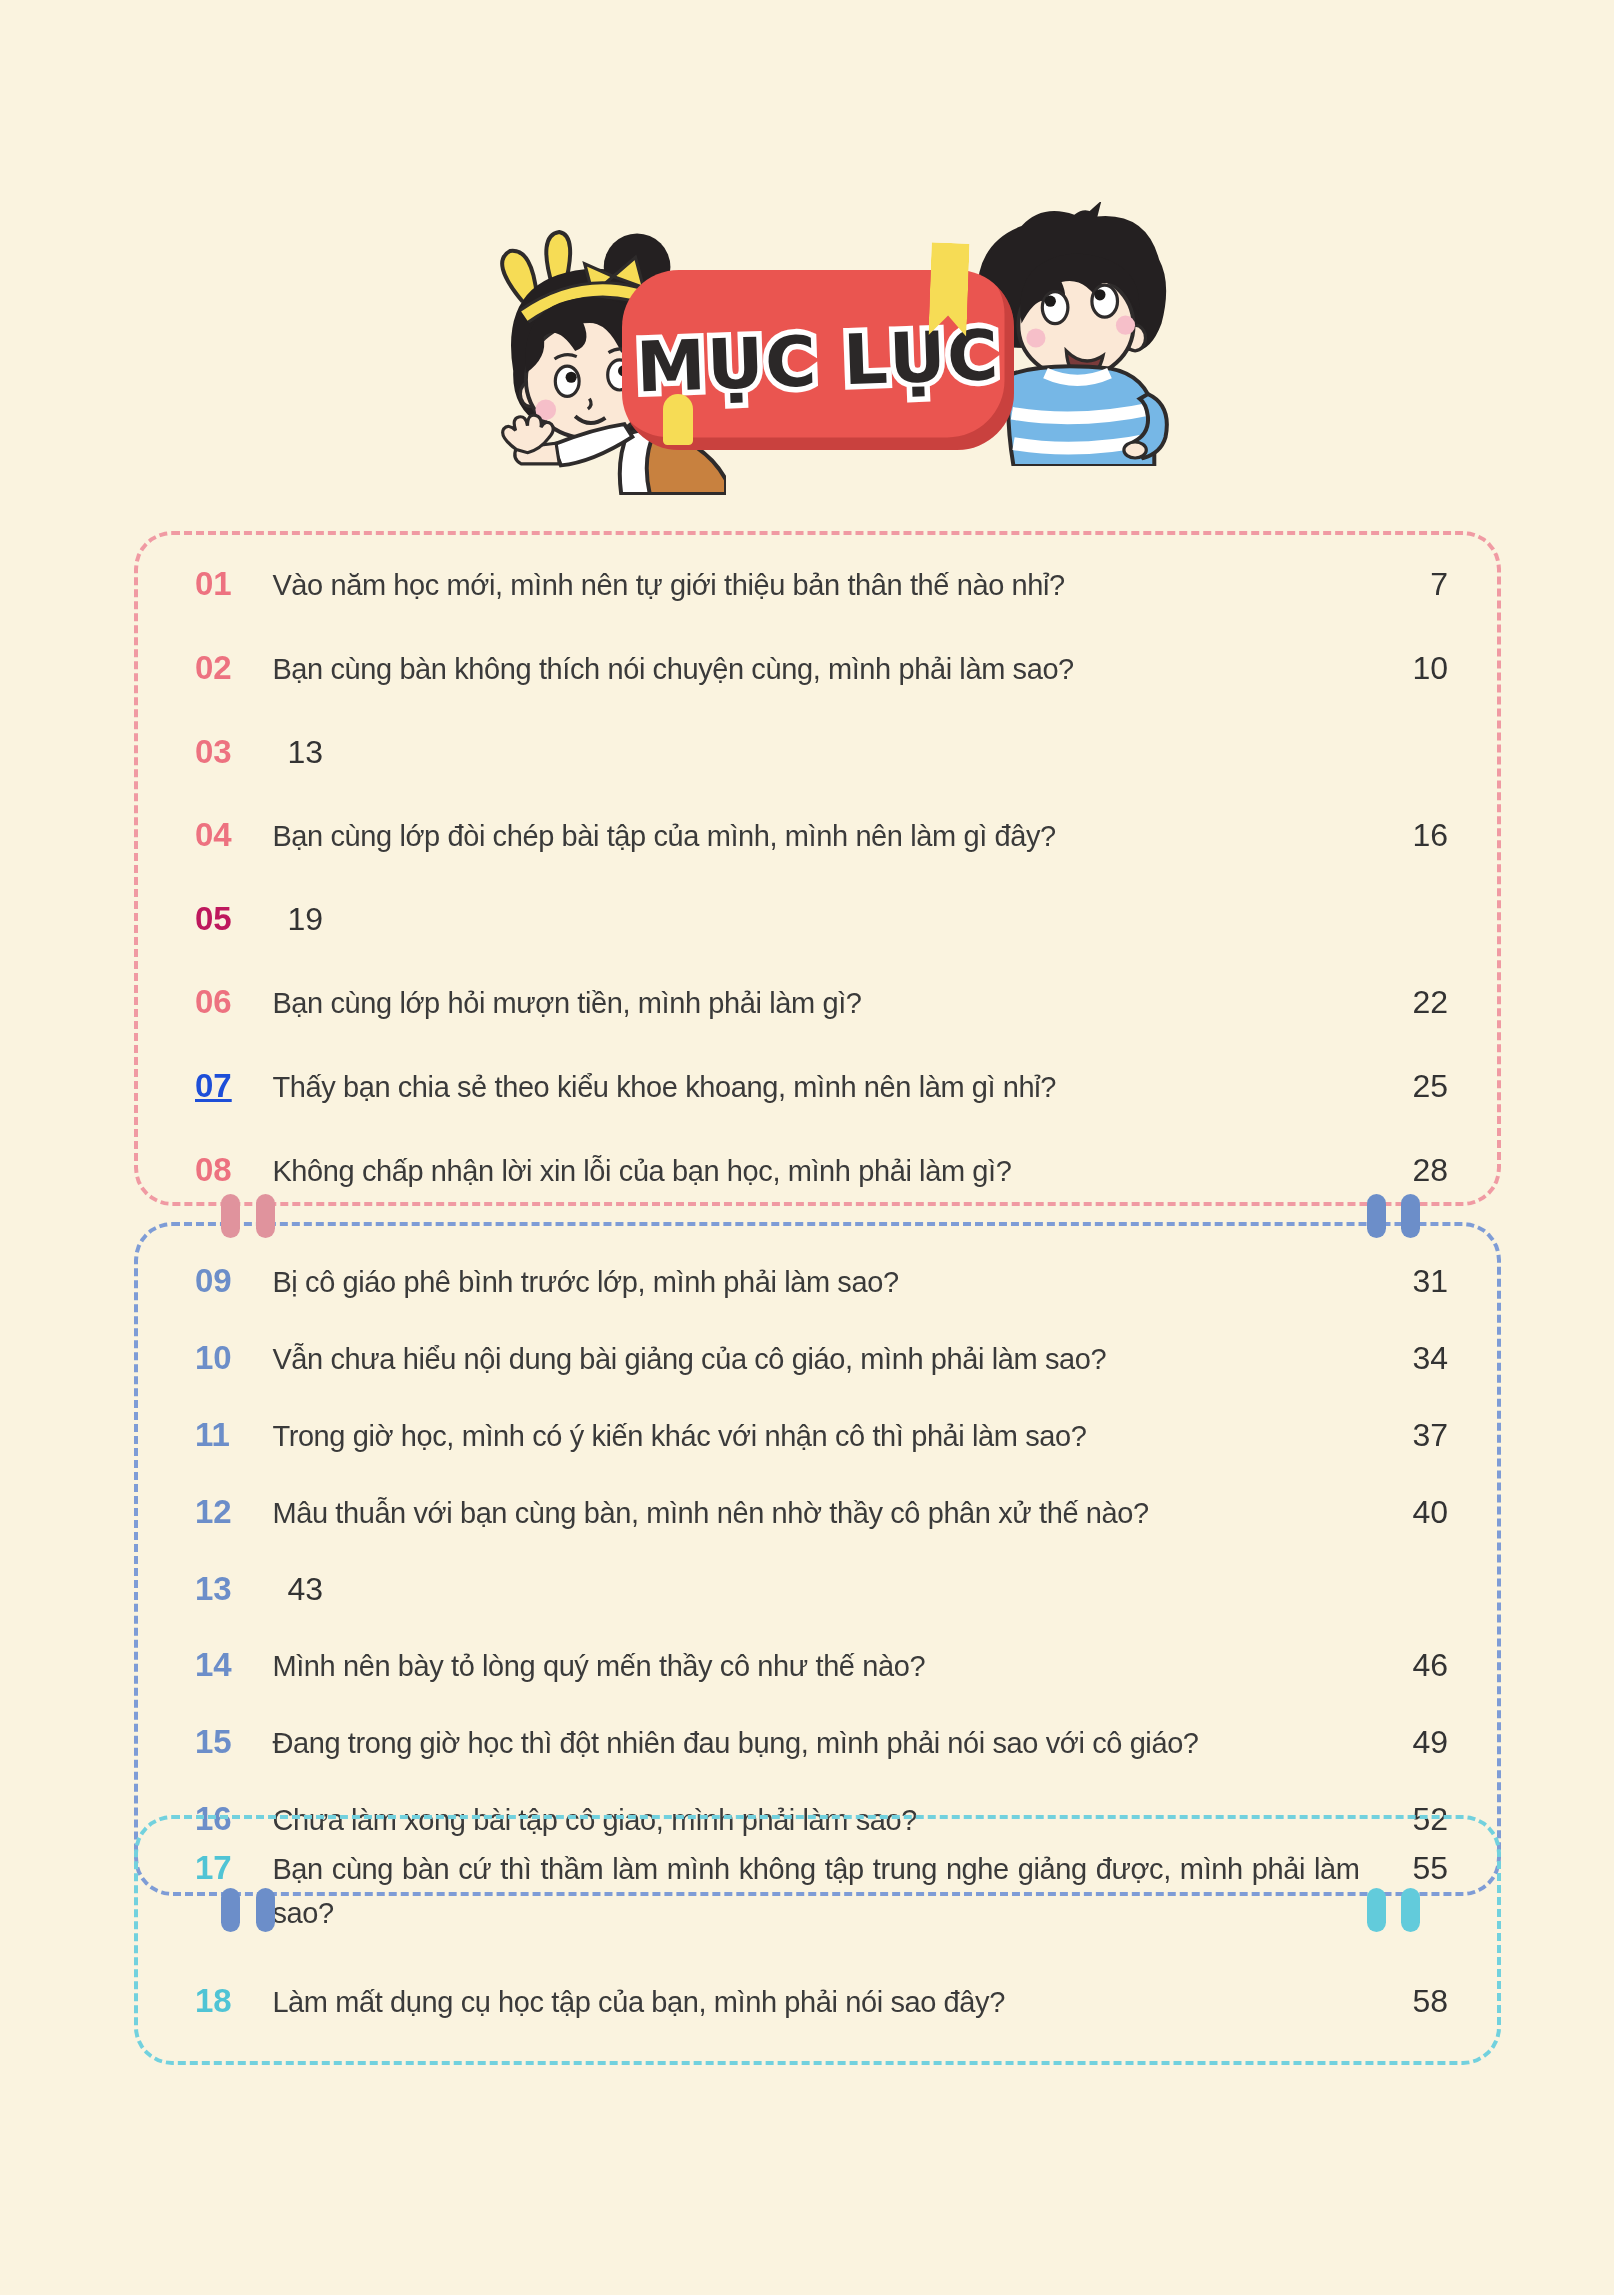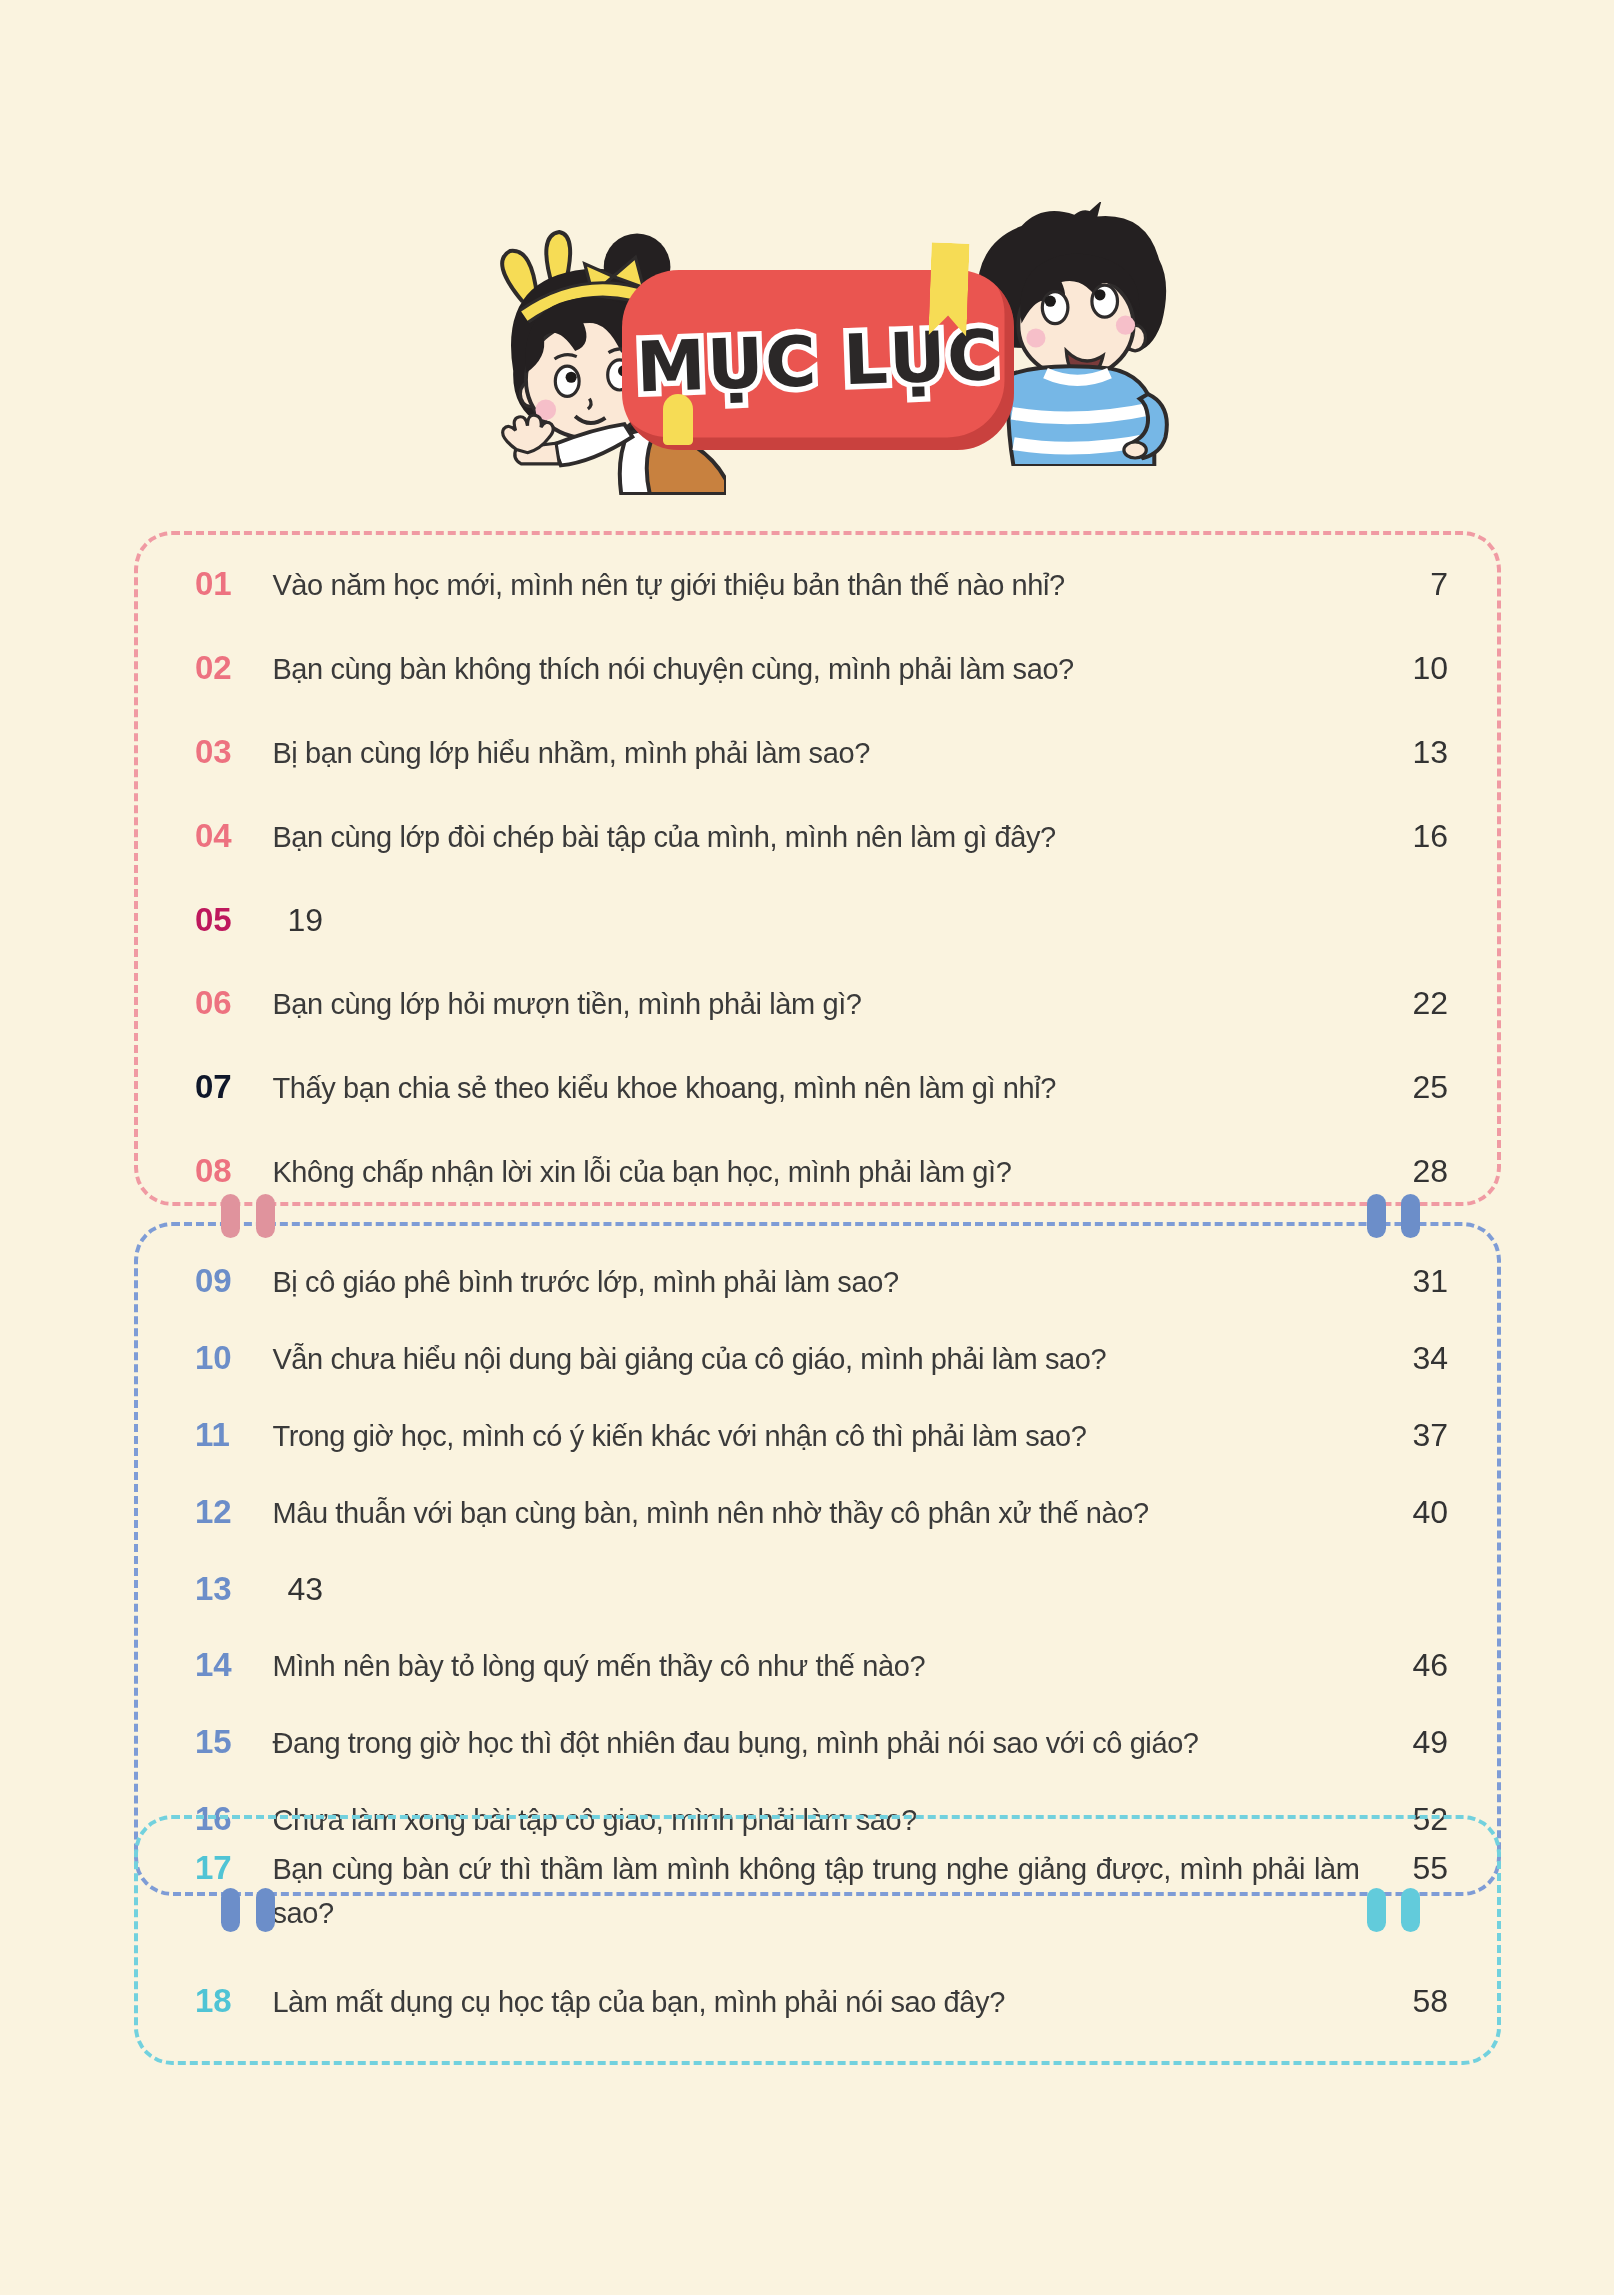--- a/index.html
+++ b/index.html
@@ -185,21 +185,20 @@
   </div>
 
   <div class="row">
     <span class="num" style="color: rgb(237, 114, 128);">02</span>
     <span class="title">Bạn cùng bàn không thích nói chuyện cùng, mình phải làm sao?</span>
     <span class="pg">10</span>
   </div>
 
   <div class="row">
     <span class="num" style="color: rgb(237, 114, 128);">03</span>
-    <span class="title">Bị bạn cùng lớp hiểu nhầm, mình phải làm sao?</span>
     <span class="pg">13</span>
   </div>
 
   <div class="row">
     <span class="num" style="color: rgb(237, 114, 128);">04</span>
     <span class="title">Bạn cùng lớp đòi chép bài tập của mình, mình nên làm gì đây?</span>
     <span class="pg">16</span>
   </div>
 
   <div class="row">
@@ -207,21 +206,21 @@
     <span class="pg">19</span>
   </div>
 
   <div class="row">
     <span class="num" style="color: rgb(237, 114, 128);">06</span>
     <span class="title">Bạn cùng lớp hỏi mượn tiền, mình phải làm gì?</span>
     <span class="pg">22</span>
   </div>
 
   <div class="row">
-    <span class="num" style="color: #0f172a;">07</span>
+    <span class="num" style="color: #1d4ed8; text-decoration: underline;">07</span>
     <span class="title">Thấy bạn chia sẻ theo kiểu khoe khoang, mình nên làm gì nhỉ?</span>
     <span class="pg">25</span>
   </div>
 
   <div class="row">
     <span class="num" style="color: rgb(237, 114, 128);">08</span>
     <span class="title">Không chấp nhận lời xin lỗi của bạn học, mình phải làm gì?</span>
     <span class="pg">28</span>
   </div>
 </div>

